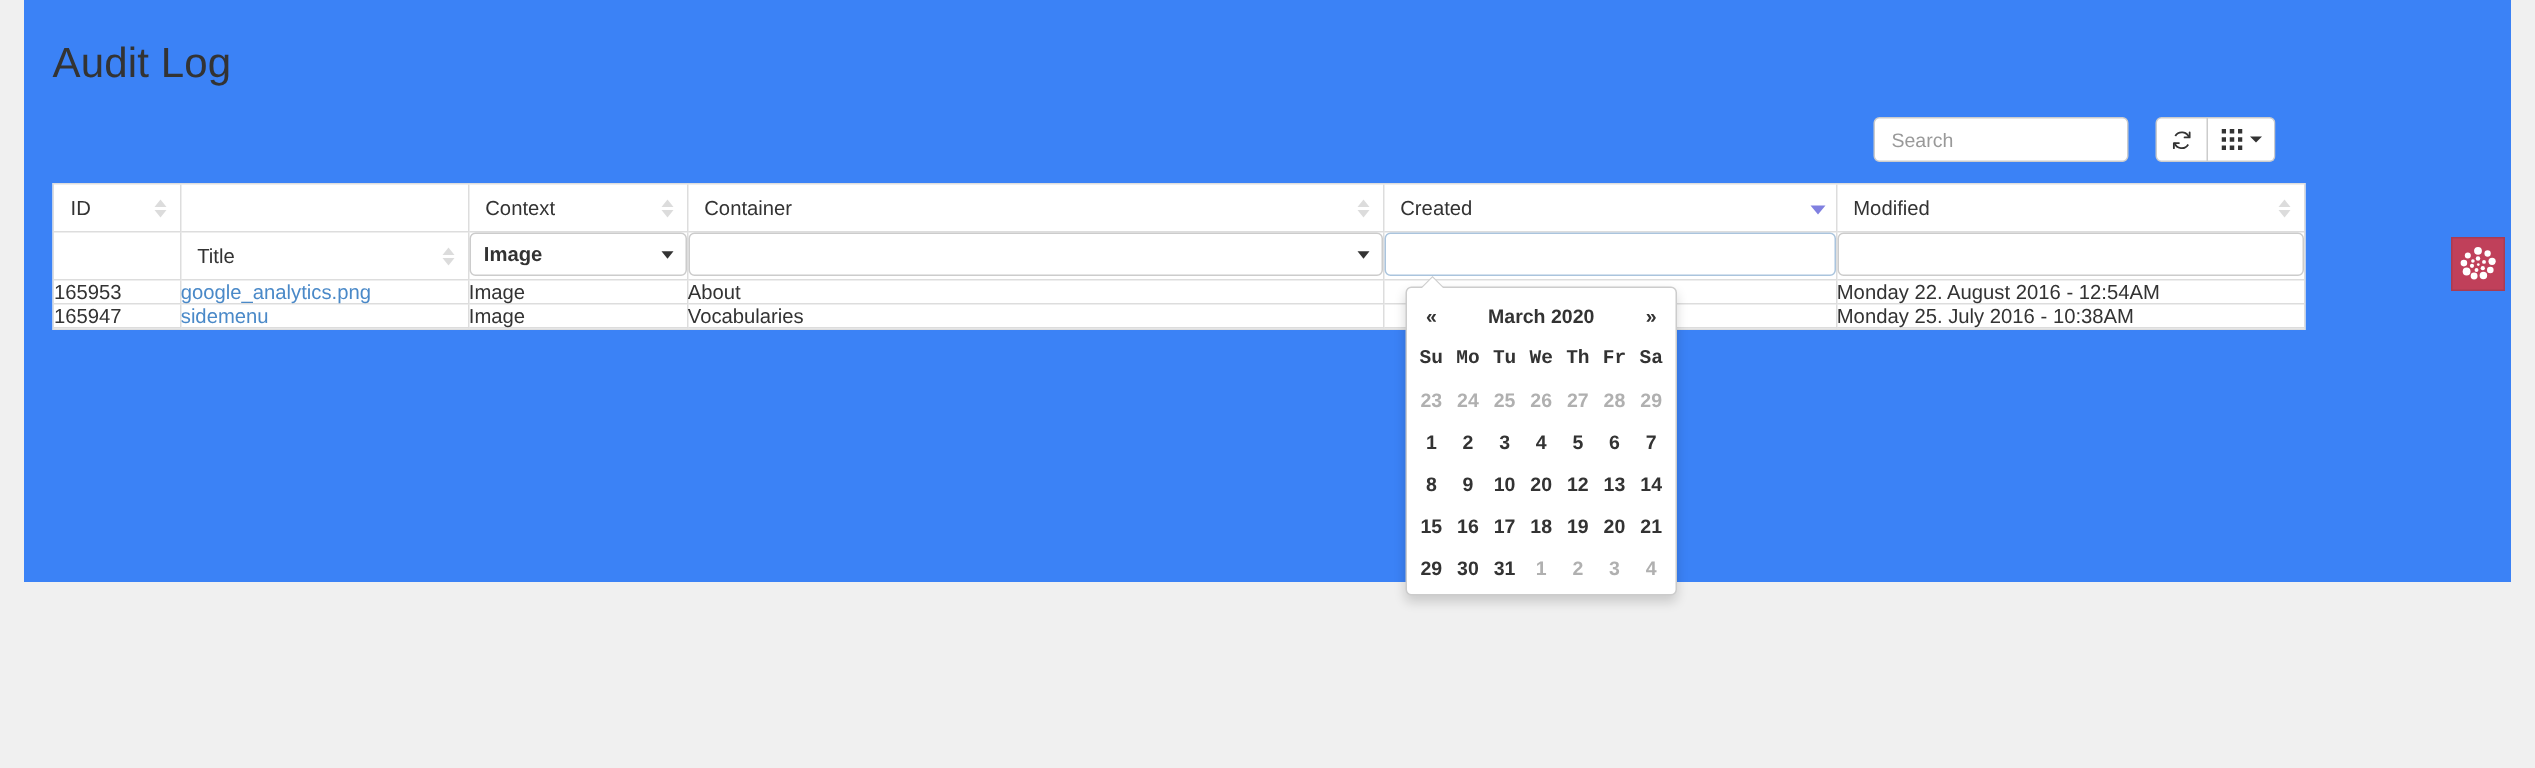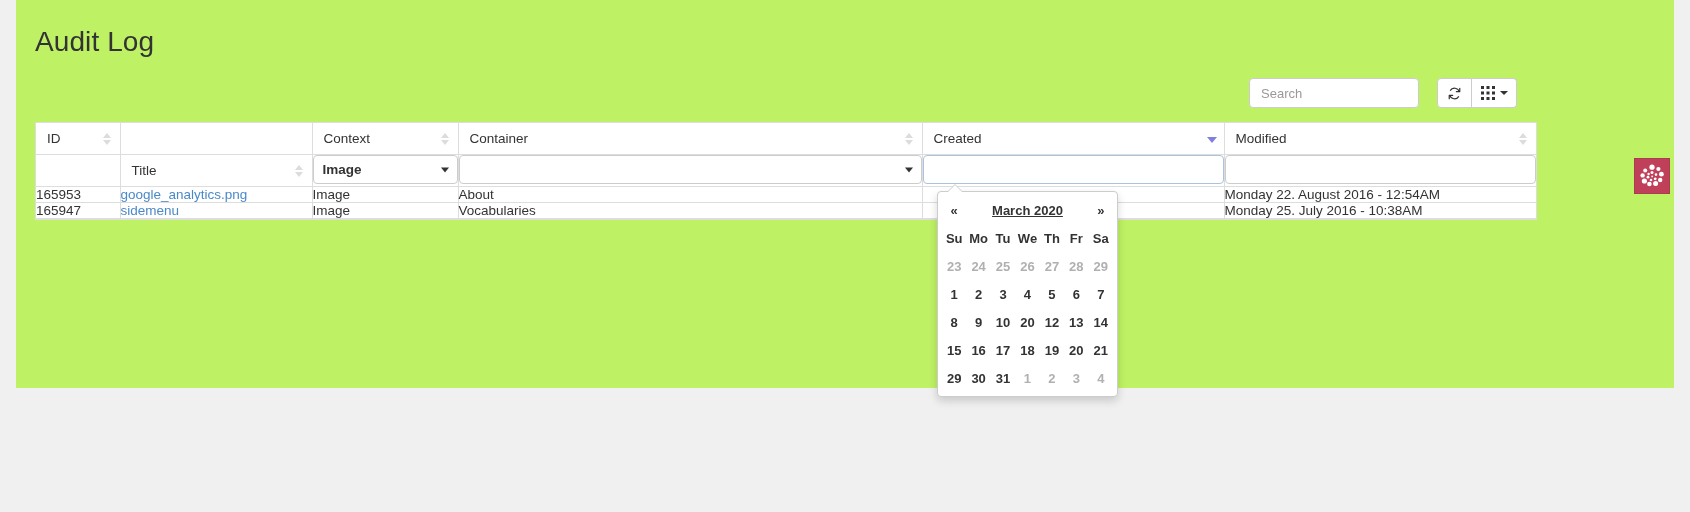--- a/index.html
+++ b/index.html
@@ -17,21 +17,21 @@
     position: relative;
   }
 
   
   .page-card {
     position: absolute;
     left: 16px;
     top: 0;
     width: 1658px;
     height: 388px;
-    background: #bef264;
+    background: #3b82f6;
     box-sizing: border-box;
   }
 
   .page-title {
     position: absolute;
     left: 19px;
     top: 26px;
     font-size: 28px;
     font-weight: 400;
     color: #333333;
@@ -271,23 +271,22 @@
     width: 14.285%;
   }
   .dp-head-row th { font-weight: bold; }
   .dp-nav {
     cursor: pointer;
     font-size: 14px;
   }
   .dp-title {
     font-weight: bold;
     font-size: 13.5px;
-    text-decoration: underline;
-  }
-  .dp-dow { color: #333333; font-size: 12.5px; }
+  }
+  .dp-dow { color: #333333; font-size: 12.5px; font-family: Liberation Mono, monospace; }
   .dp-day { cursor: pointer; font-weight: normal; font-size: 13px; }
   .dp-day.muted { color: #b0b0b0; }
 </style>
 </head>
 <body>
 
 <div class="page-card">
 
   <div class="page-title">Audit Log</div>
 

